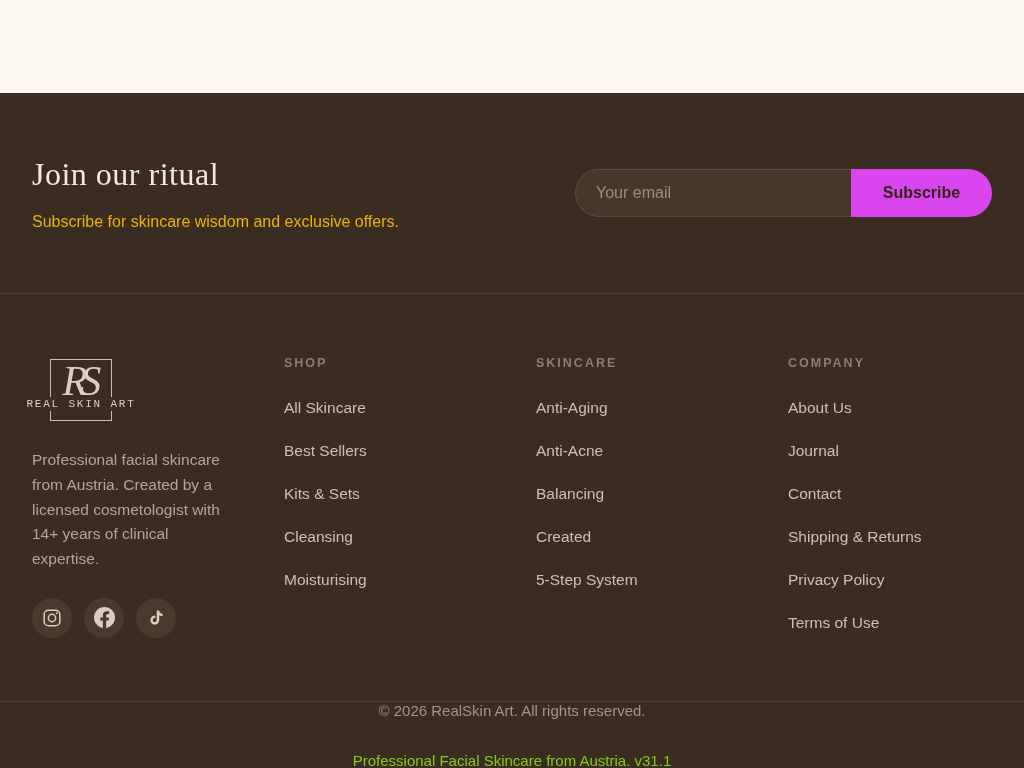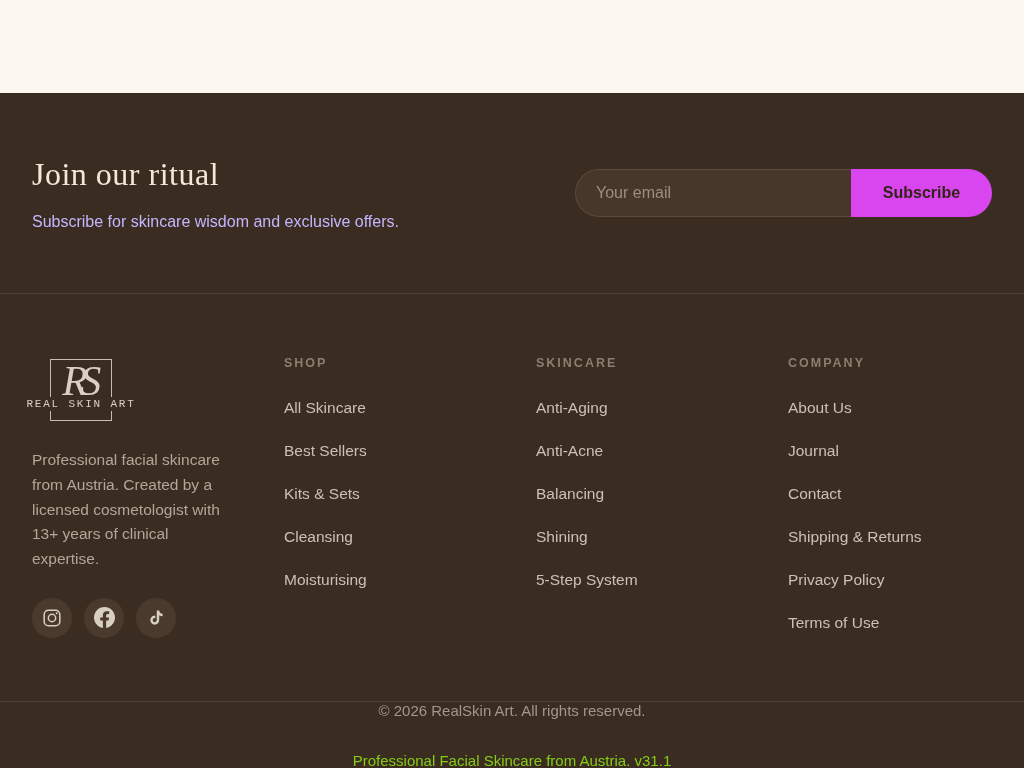--- a/index.html
+++ b/index.html
@@ -16,21 +16,21 @@
   .newsletter-wrap { border-bottom: 1px solid #4e3e31; }
   .newsletter {
     height: 200px;
     display: flex; align-items: center; justify-content: space-between;
   }
   .nl-title {
     font-family: "Liberation Serif", serif;
     font-weight: 400; font-size: 32px; letter-spacing: 0.5px;
     color: #f2e9d8;
   }
-  .nl-sub { margin-top: 20px; font-size: 16px; color: #c4b5fd; }
+  .nl-sub { margin-top: 20px; font-size: 16px; color: #eab308; }
   .nl-form { display: flex; width: 417px; height: 48px; }
   .nl-input {
     flex: 1; height: 48px;
     background: #46372a;
     border: 1px solid #5c4938; border-right: none;
     border-radius: 24px 0 0 24px;
     padding: 0 20px;
     font-size: 16px; color: #7dd3fc;
     outline: none;
     font-family: "Liberation Sans", sans-serif;
@@ -127,21 +127,21 @@
     </div>
   </div>
 
   <div class="container main">
 
     <div>
       <a class="logo">
         <span class="monogram">RS</span>
         <span class="logo-name">REAL SKIN ART</span>
       </a>
-      <p class="brand-desc">Professional facial skincare from Austria. Created by a licensed cosmetologist with 13+ years of clinical expertise.</p>
+      <p class="brand-desc">Professional facial skincare from Austria. Created by a licensed cosmetologist with 14+ years of clinical expertise.</p>
       <div class="socials">
         <button class="social-btn" title="Instagram">
           <svg width="20" height="20" viewBox="0 0 24 24" fill="none" stroke="currentColor" stroke-width="1.8">
             <rect x="2.6" y="2.6" width="18.8" height="18.8" rx="5.2"></rect>
             <circle cx="12" cy="12" r="4.4"></circle>
             <circle cx="17.7" cy="6.3" r="1.25" fill="currentColor" stroke="none"></circle>
           </svg>
         </button>
         <button class="social-btn" title="Facebook">
           <svg width="21" height="21" viewBox="0 0 24 24" fill="currentColor">
@@ -175,21 +175,21 @@
     <div>
       <div class="col-header">SKINCARE</div>
       <ul class="link-list">
 
           <li><a>Anti-Aging</a></li>
 
           <li><a>Anti-Acne</a></li>
 
           <li><a>Balancing</a></li>
 
-          <li><a>Shining</a></li>
+          <li><a>Created</a></li>
 
           <li><a>5-Step System</a></li>
         </ul>
     </div>
 
     <div>
       <div class="col-header">COMPANY</div>
       <ul class="link-list">
 
           <li><a>About Us</a></li>

